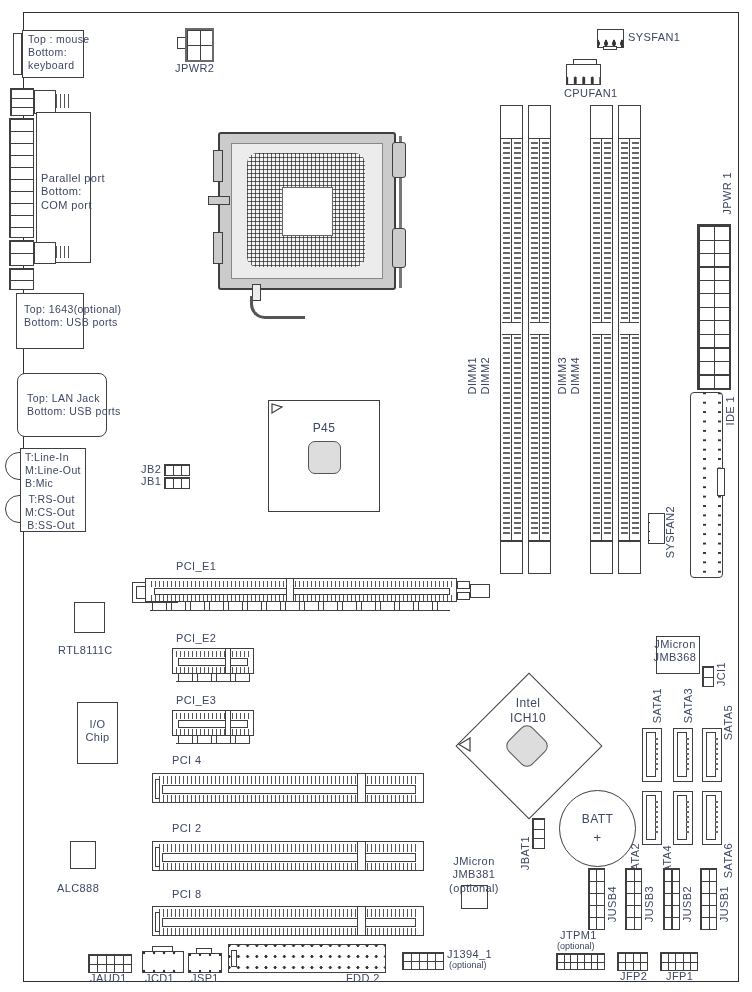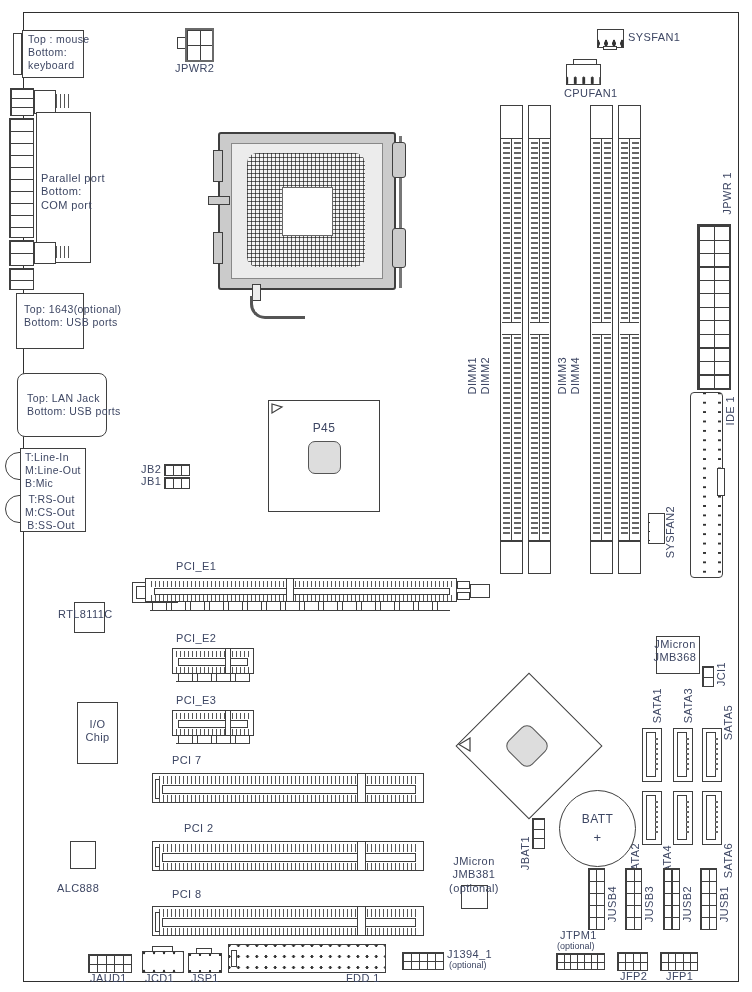--- a/index.html
+++ b/index.html
@@ -155,21 +155,21 @@
   <div class="pingrid" style="left:697px;top:224px;width:34px;height:166px;--cw:15px;--rh:13.5px;border-width:2px;"></div>
 
   <div class="dots" style="left:690px;top:392px;width:33px;height:186px;border-radius:4px;background-image:radial-gradient(#333 1.3px,transparent 1.6px);background-size:15px 9.4px;background-position:6px 5px;"></div>
   <div class="box" style="left:717px;top:468px;width:8px;height:28px;"></div>
   <div class="vlbl" style="left:724px;top:396px;">IDE 1</div>
 
   <div class="dots" style="left:648px;top:513px;width:17px;height:31px;background-image:radial-gradient(#333 1.5px,transparent 1.8px);background-size:17px 9px;background-position:8px 4px;"></div>
   <div class="vlbl" style="left:664px;top:506px;">SYSFAN2</div>
 
   <div class="box" style="left:74px;top:602px;width:31px;height:31px;"></div>
-  <div class="lbl" style="left:58px;top:608px;">RTL8111C</div>
+  <div class="lbl" style="left:58px;top:644px;">RTL8111C</div>
 
   <div class="box" style="left:77px;top:702px;width:41px;height:62px;"></div>
   <div class="lbl ctr" style="left:77px;top:718px;width:41px;">I/O
 Chip</div>
 
   <div class="box" style="left:70px;top:841px;width:26px;height:28px;"></div>
   <div class="lbl" style="left:57px;top:882px;">ALC888</div>
 
   <div class="lbl" style="left:176px;top:560px;">PCI_E1</div>
   <div class="box" style="left:132px;top:582px;width:46px;height:21px;"></div>
@@ -196,30 +196,30 @@
 
   <div class="lbl" style="left:176px;top:694px;">PCI_E3</div>
   <div class="box" style="left:172px;top:710px;width:82px;height:26px;">
     <div class="hstripes" style="position:absolute;left:3px;top:2px;width:74px;height:6px;"></div>
     <div class="midbar" style="left:5px;top:9px;width:70px;height:8px;"></div>
     <div class="hstripes" style="position:absolute;left:3px;top:18px;width:74px;height:6px;"></div>
     <div class="key" style="left:52px;top:0;width:4px;height:24px;"></div>
   </div>
   <div class="tabs" style="left:176px;top:736px;width:74px;height:7px;"></div>
 
-  <div class="lbl" style="left:172px;top:754px;">PCI 7</div>
+  <div class="lbl" style="left:172px;top:754px;">PCI 4</div>
   <div class="box" style="left:152px;top:773px;width:272px;height:30px;">
     <div class="hstripes" style="position:absolute;left:6px;top:2px;width:260px;height:8px;"></div>
     <div class="midbar" style="left:9px;top:11px;width:254px;height:9px;"></div>
     <div class="hstripes" style="position:absolute;left:6px;top:21px;width:260px;height:7px;"></div>
     <div class="key" style="left:204px;top:0;width:7px;height:28px;"></div>
     <div class="midbar" style="left:2px;top:5px;width:5px;height:20px;"></div>
   </div>
 
-  <div class="lbl" style="left:172px;top:822px;margin-left:12px;">PCI 2</div>
+  <div class="lbl" style="left:172px;top:822px;">PCI 2</div>
   <div class="box" style="left:152px;top:841px;width:272px;height:30px;">
     <div class="hstripes" style="position:absolute;left:6px;top:2px;width:260px;height:8px;"></div>
     <div class="midbar" style="left:9px;top:11px;width:254px;height:9px;"></div>
     <div class="hstripes" style="position:absolute;left:6px;top:21px;width:260px;height:7px;"></div>
     <div class="key" style="left:204px;top:0;width:7px;height:28px;"></div>
     <div class="midbar" style="left:2px;top:5px;width:5px;height:20px;"></div>
   </div>
 
   <div class="lbl" style="left:172px;top:888px;">PCI 8</div>
   <div class="box" style="left:152px;top:906px;width:272px;height:30px;">
@@ -227,20 +227,22 @@
     <div class="midbar" style="left:9px;top:11px;width:254px;height:9px;"></div>
     <div class="hstripes" style="position:absolute;left:6px;top:21px;width:260px;height:7px;"></div>
     <div class="key" style="left:204px;top:0;width:7px;height:28px;"></div>
     <div class="midbar" style="left:2px;top:5px;width:5px;height:20px;"></div>
   </div>
 
   <div class="abs" style="left:477px;top:694px;width:102px;height:102px;background:#fff;border:1.5px solid #3f3f3f;transform:rotate(45deg);"></div>
   <svg class="abs" style="left:458px;top:737px;" width="14" height="15">
       <polygon points="12,1 12,14 1,7.5" fill="#fff" stroke="#3f3f3f" stroke-width="1.2"></polygon>
     </svg>
+  <div class="lbl ctr" style="left:455px;top:696px;width:146px;font-size:12px;">Intel
+ICH10</div>
   <div class="abs rot45" style="left:510px;top:729px;width:32px;height:32px;background:#ddd;border:1.5px solid #555;border-radius:8px;"></div>
 
   <div class="box" style="left:656px;top:636px;width:44px;height:38px;"></div>
   <div class="lbl ctr" style="left:644px;top:638px;width:62px;">JMicron
 JMB368</div>
   <div class="pingrid" style="left:702px;top:666px;width:12px;height:21px;--cw:12px;--rh:9.5px;"></div>
   <div class="vlbl" style="left:715px;top:662px;">JCI1</div>
 
   <div class="vlbl" style="left:651px;top:688px;">SATA1</div>
   <div class="vlbl" style="left:682px;top:688px;">SATA3</div>
@@ -313,15 +315,15 @@
   <div class="box" style="left:152px;top:946px;width:21px;height:6px;"></div>
   <div class="dots" style="left:142px;top:951px;width:42px;height:22px;background-image:radial-gradient(#333 1.4px,transparent 1.7px);background-size:10px 22px;background-position:6px 10px;"></div>
   <div class="lbl" style="left:145px;top:972px;text-align:center;">JCD1</div>
 
   <div class="box" style="left:196px;top:948px;width:16px;height:6px;"></div>
   <div class="dots" style="left:188px;top:953px;width:34px;height:20px;background-image:radial-gradient(#333 1.4px,transparent 1.7px);background-size:10px 20px;background-position:6px 9px;"></div>
   <div class="lbl" style="left:191px;top:972px;">JSP1</div>
 
   <div class="dots" style="left:228px;top:944px;width:158px;height:29px;background-image:radial-gradient(#333 1.3px,transparent 1.6px);background-size:9.2px 11px;background-position:14px 6px;"></div>
   <div class="box" style="left:231px;top:950px;width:6px;height:17px;"></div>
-  <div class="lbl" style="left:346px;top:972px;">FDD 1</div>
+  <div class="lbl" style="left:346px;top:972px;">FDD 2</div>
 
 </div>
 
 </body></html>

